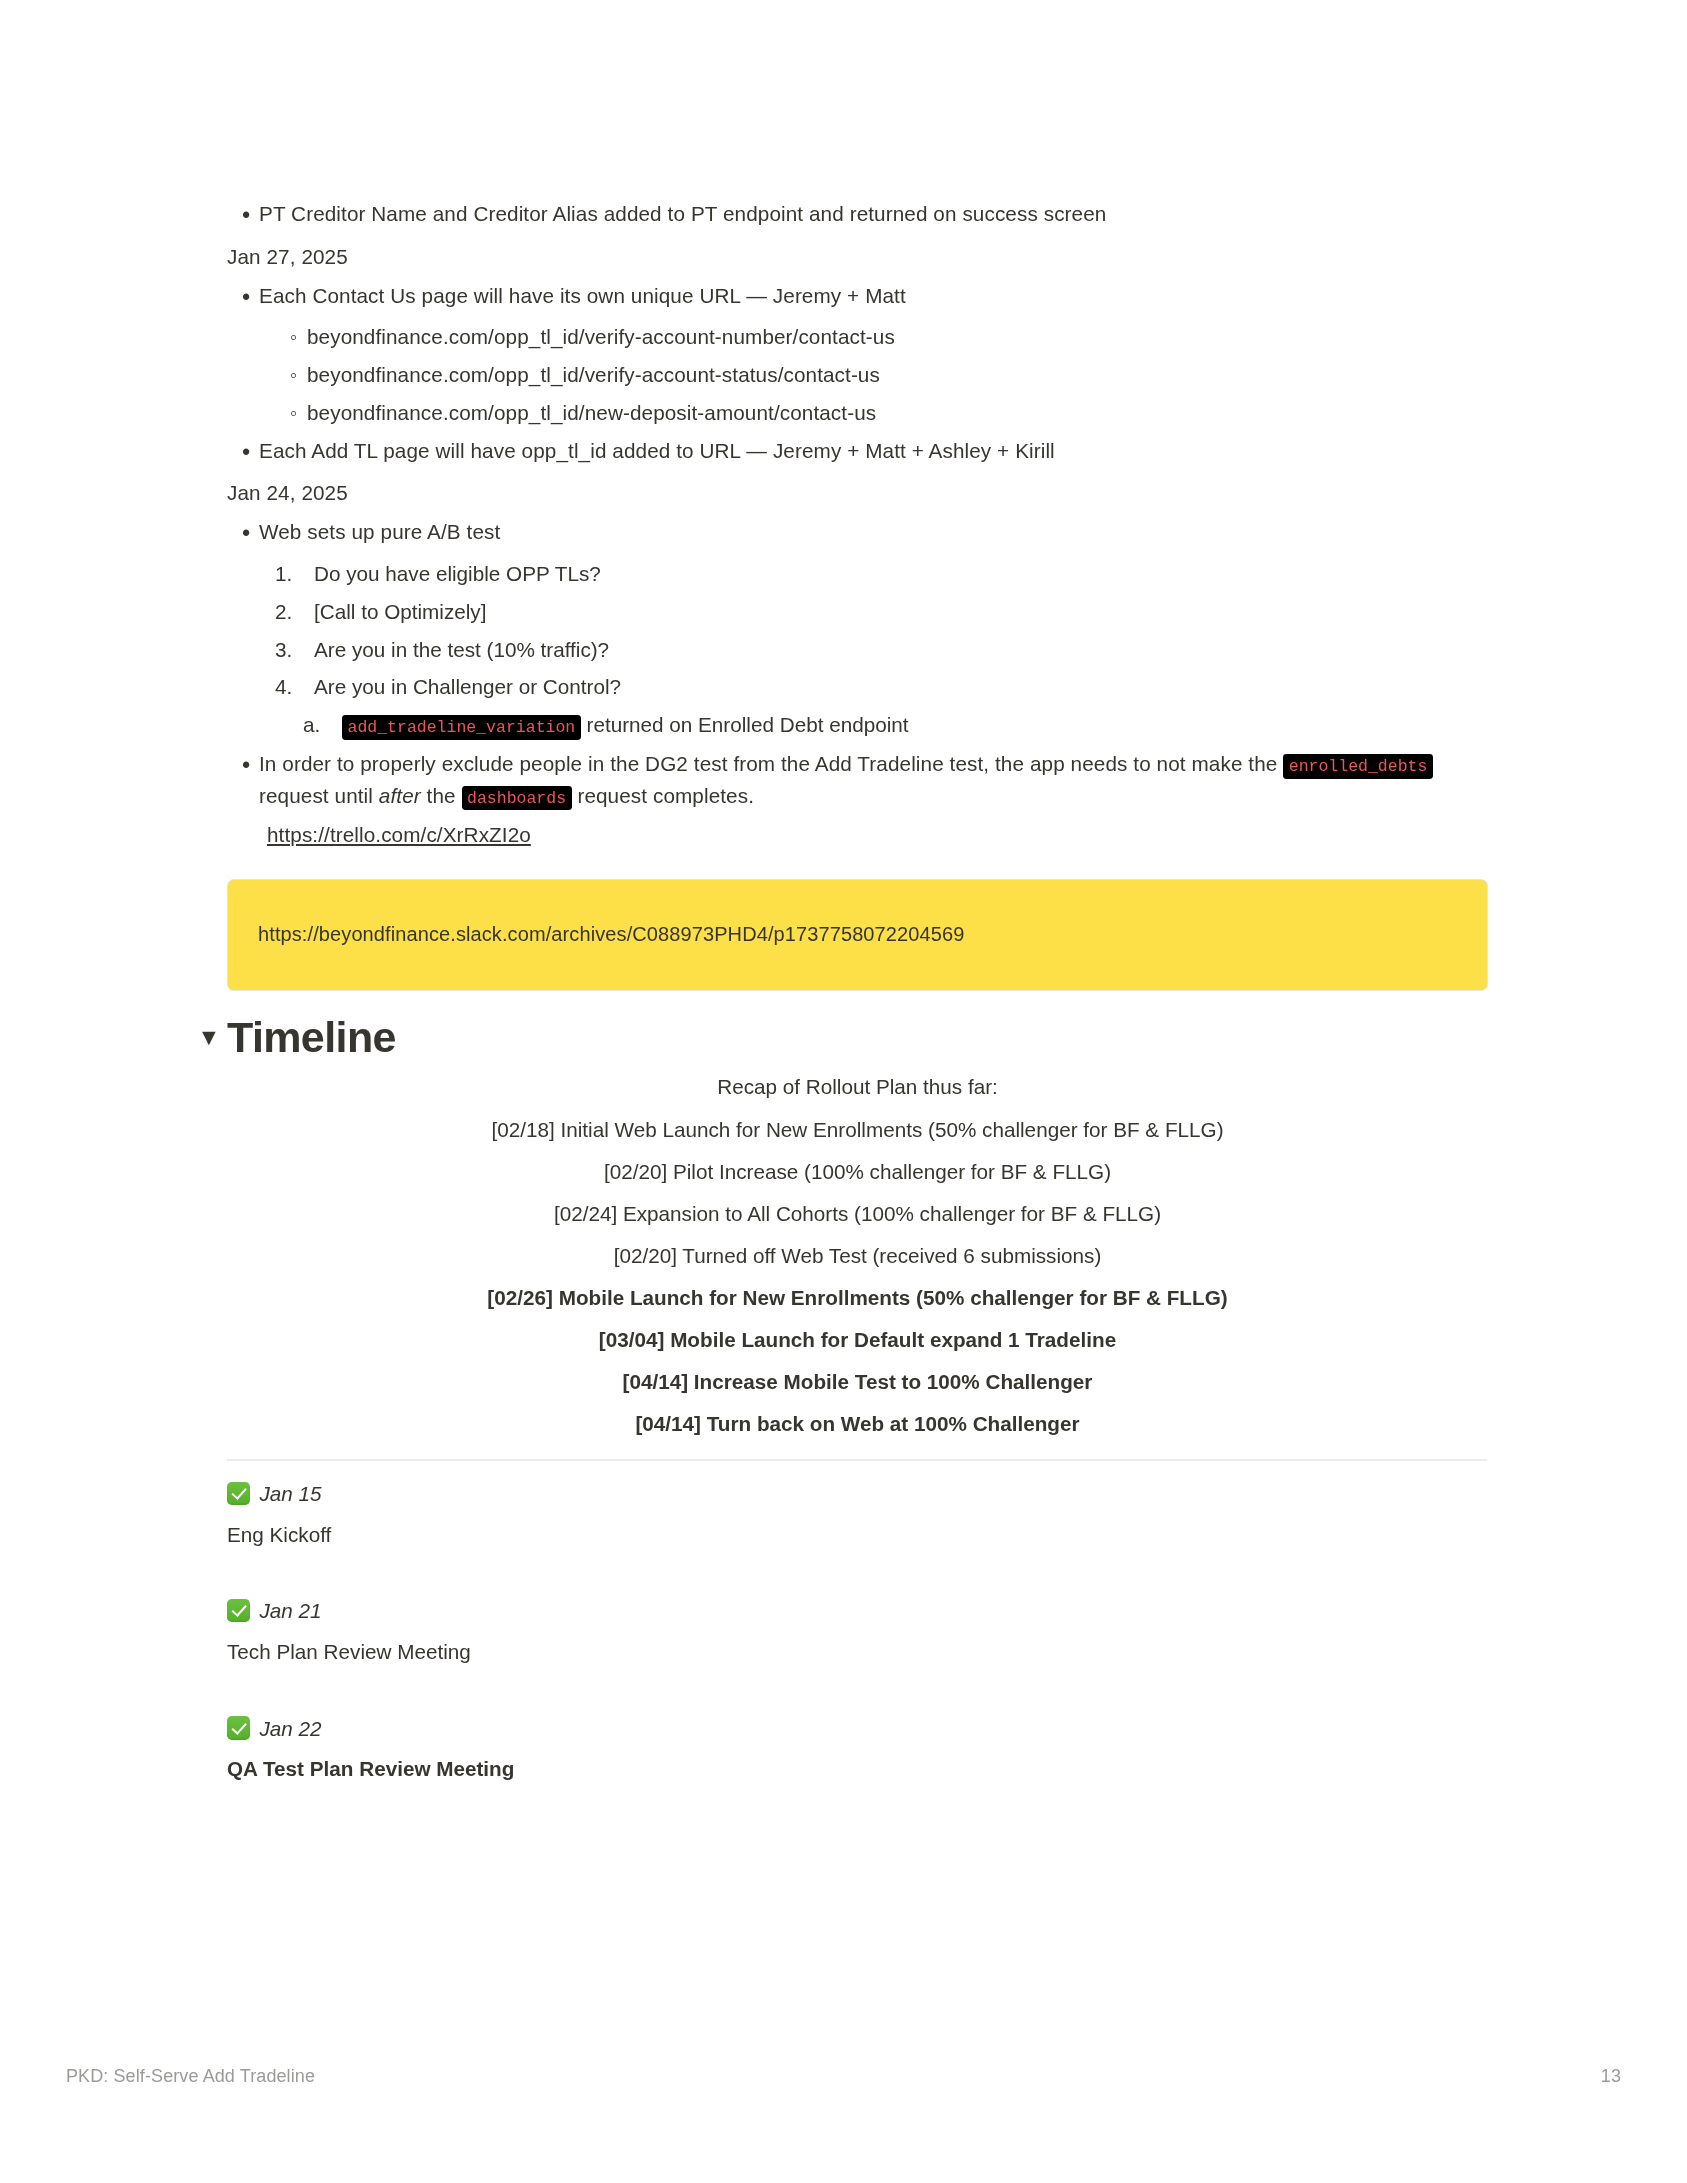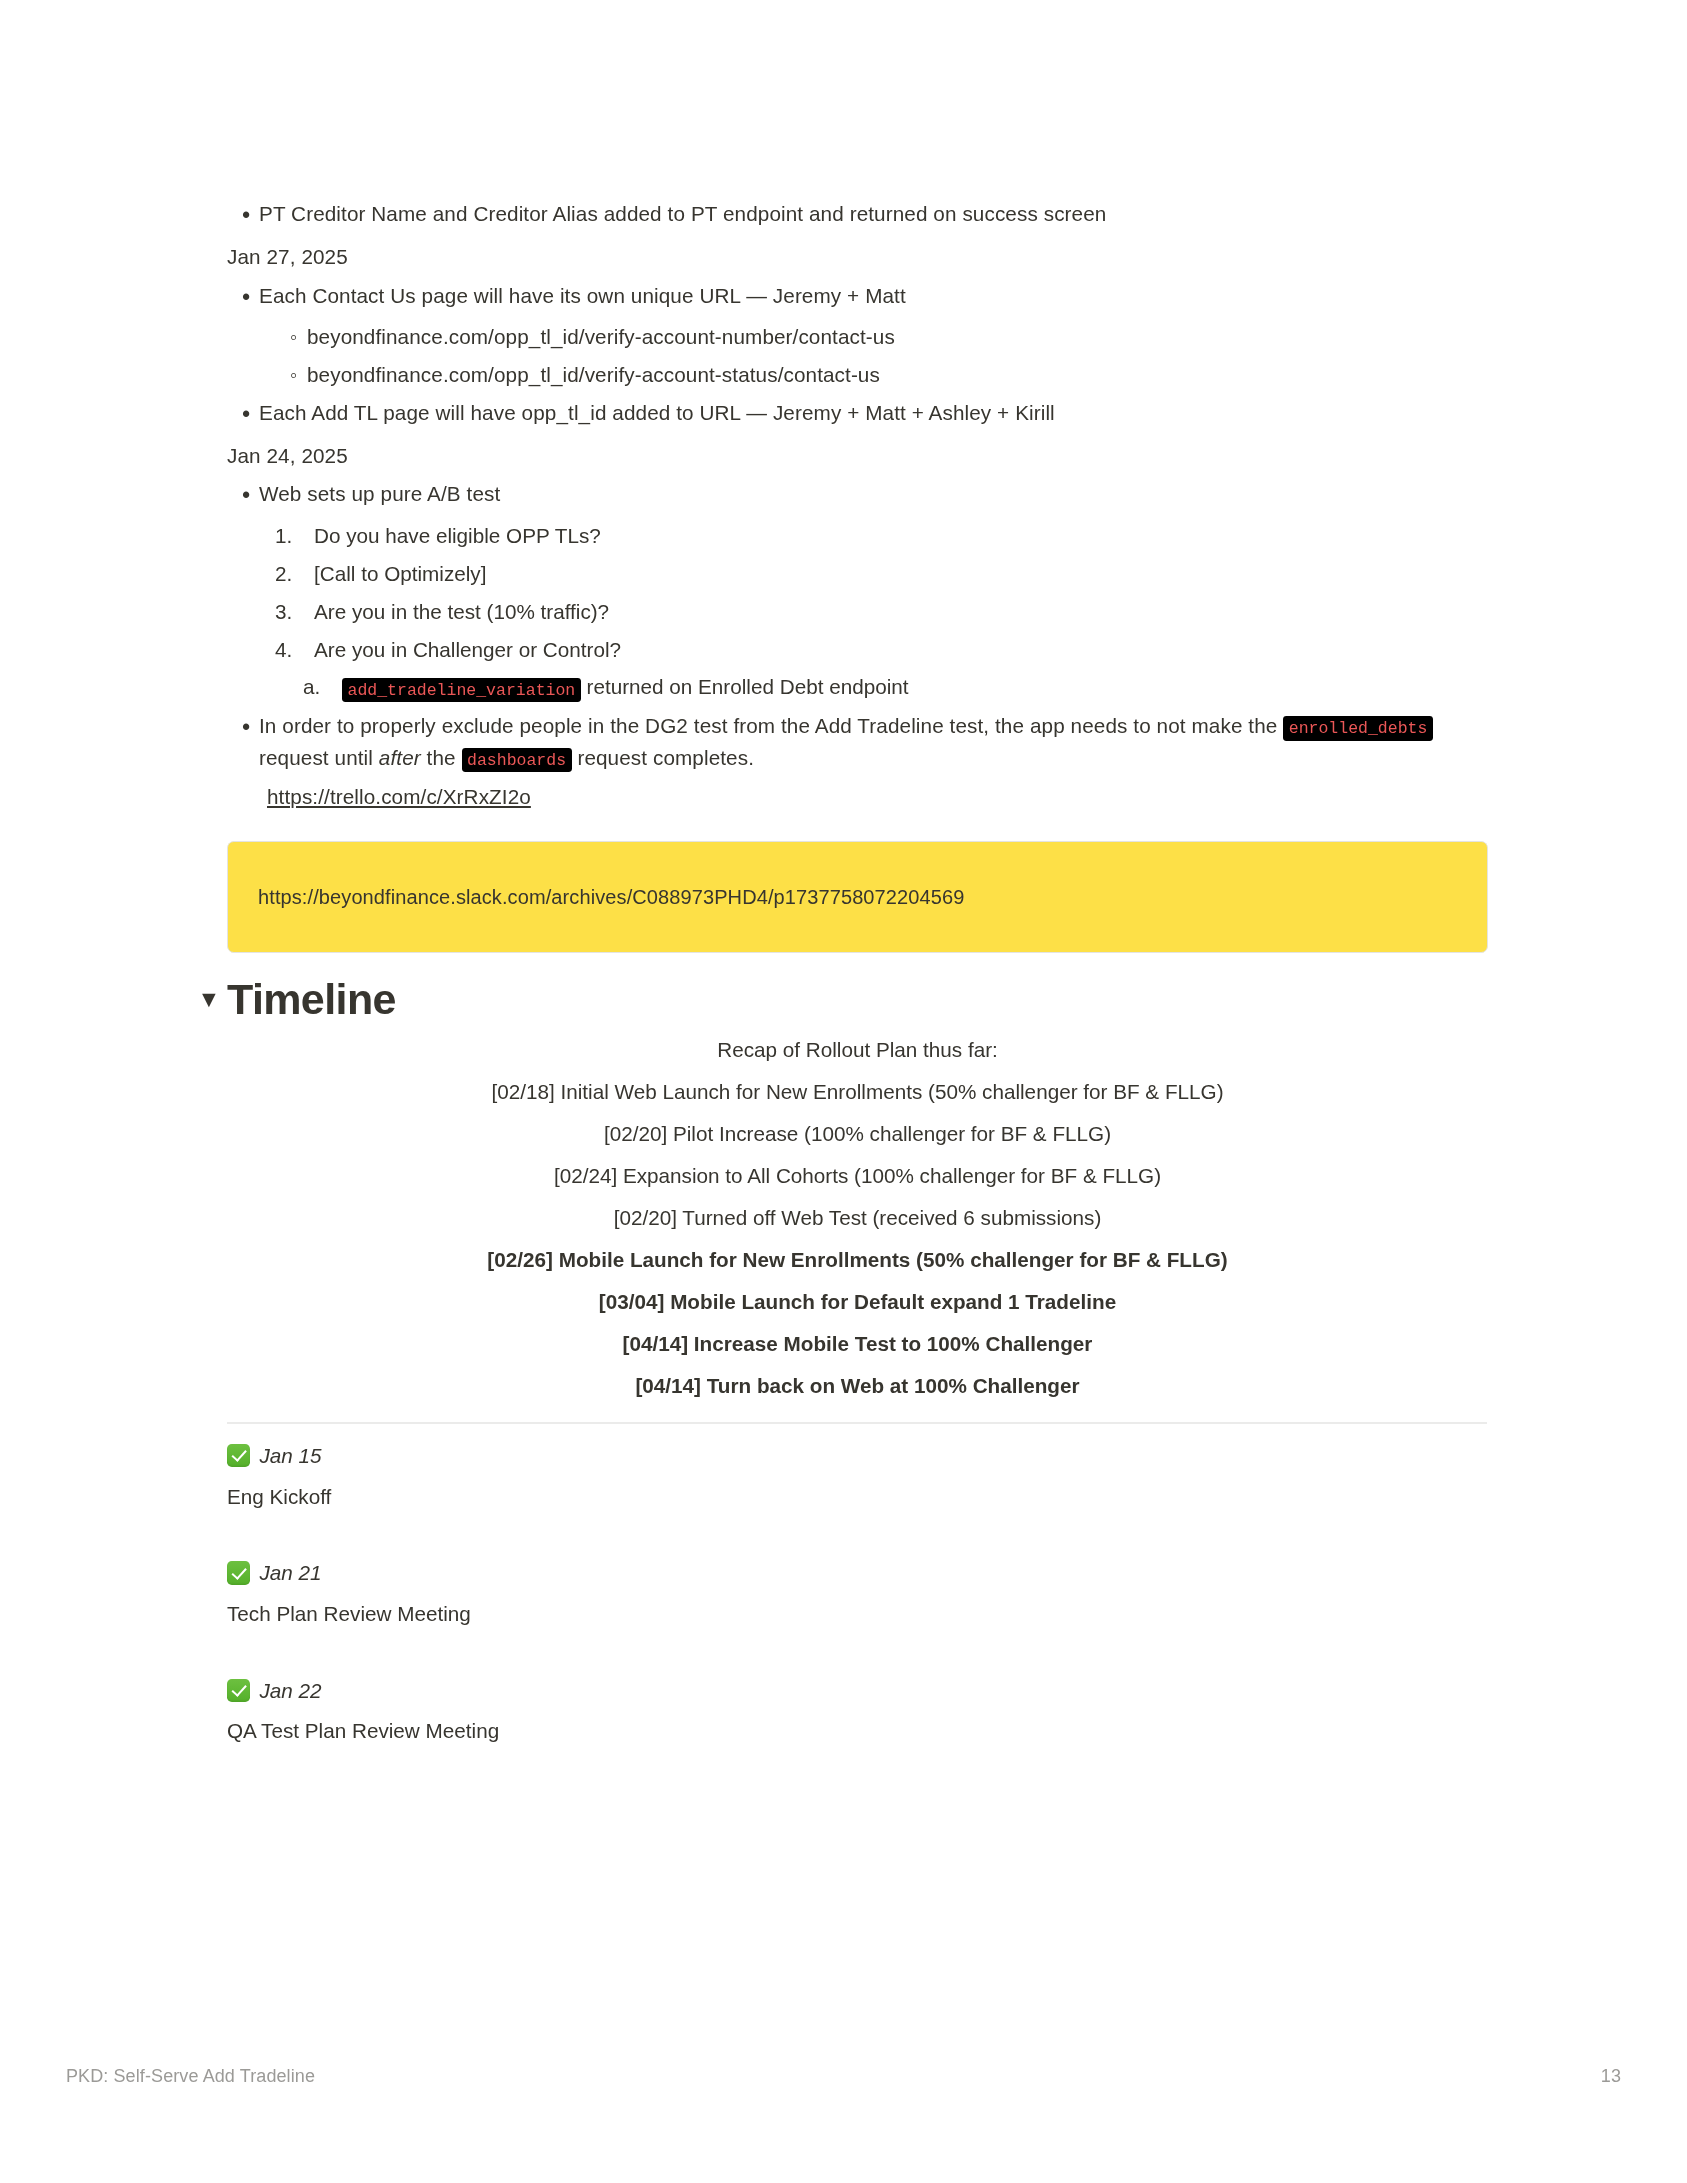--- a/index.html
+++ b/index.html
@@ -196,21 +196,21 @@
     font-style: italic;
     color: #37352f;
     line-height: 1.5;
   }
   .evt-line {
     font-size: 20.7px;
     line-height: 1.5;
     padding: 5.5px 0;
     color: #37352f;
   }
-  .evt-line.bold { font-weight: 400; }
+  .evt-line.bold { font-weight: 700; }
   .gap { height: 36px; }
 
   
   .footer {
     position: absolute;
     left: 66px;
     top: 2058px;
     width: 1555px;
     display: flex;
     justify-content: space-between;
@@ -239,20 +239,24 @@
       <span class="btext">Each Contact Us page will have its own unique URL — Jeremy + Matt</span>
     </div>
 
     <div class="bullet-row lvl2">
       <span class="marker circle"></span>
       <span class="btext">beyondfinance.com/opp_tl_id/verify-account-number/contact-us</span>
     </div>
     <div class="bullet-row lvl2">
       <span class="marker circle"></span>
       <span class="btext">beyondfinance.com/opp_tl_id/verify-account-status/contact-us</span>
+    </div>
+    <div class="bullet-row lvl2">
+      <span class="marker circle"></span>
+      <span class="btext">beyondfinance.com/opp_tl_id/new-deposit-amount/contact-us</span>
     </div>
 
     <div class="bullet-row lvl1">
       <span class="marker disc"></span>
       <span class="btext">Each Add TL page will have opp_tl_id added to URL — Jeremy + Matt + Ashley + Kirill</span>
     </div>
 
     <div class="para">Jan 24, 2025</div>
 
     <div class="bullet-row lvl1">

